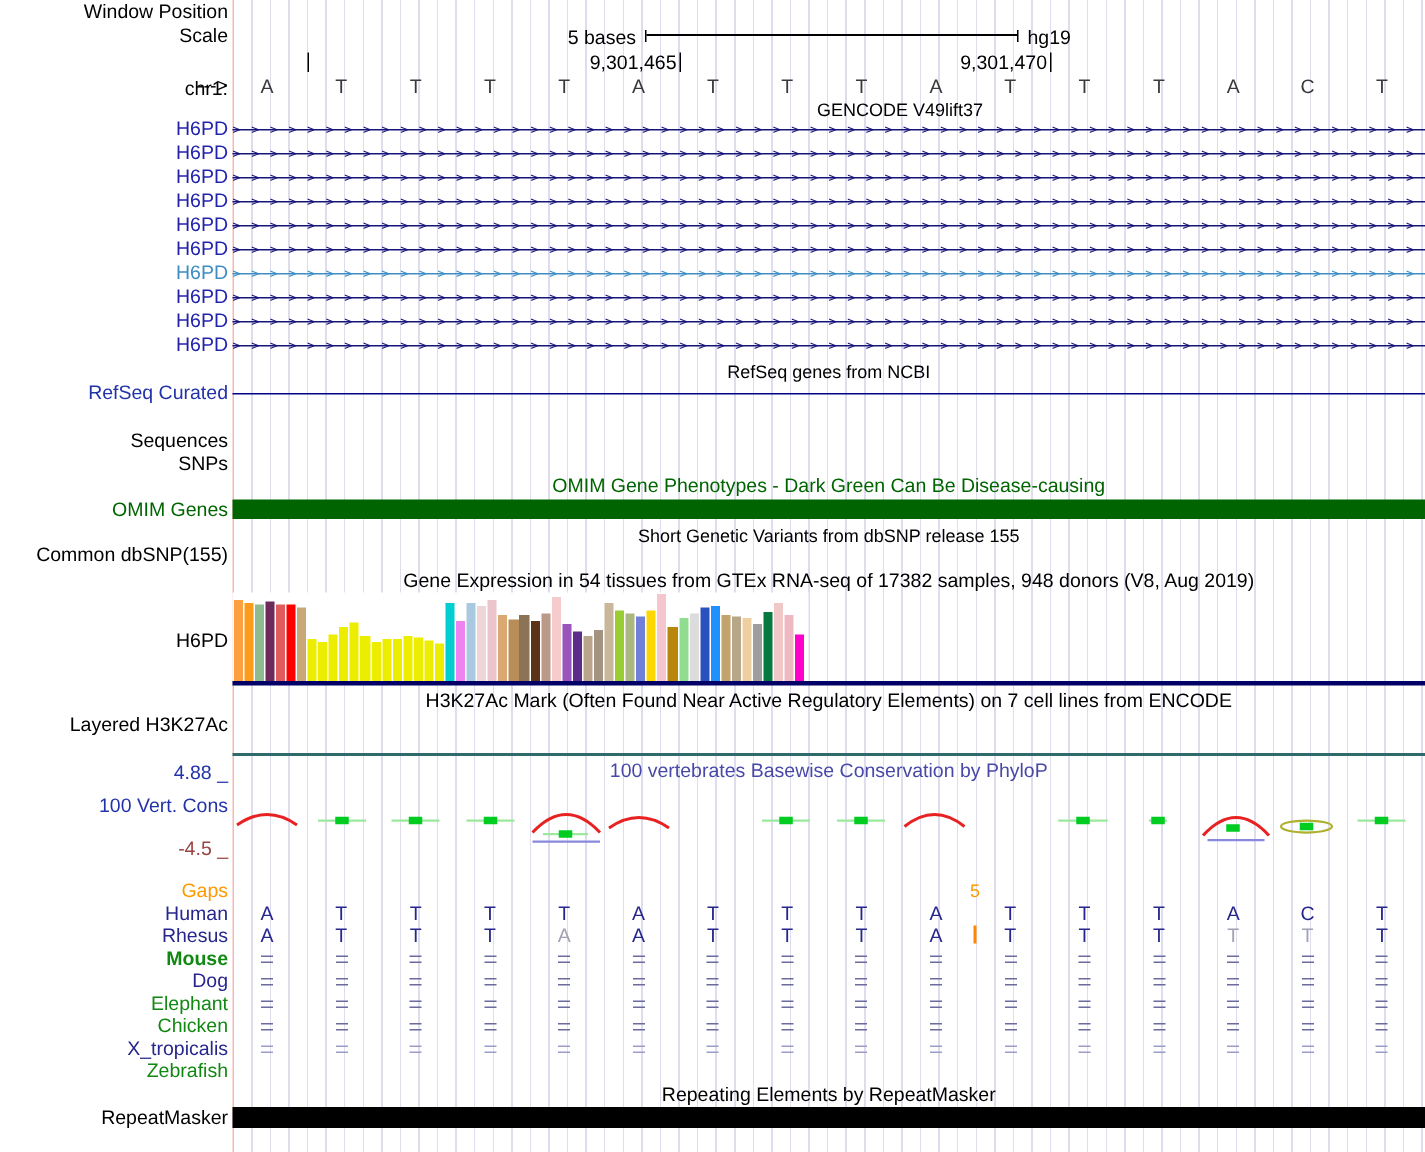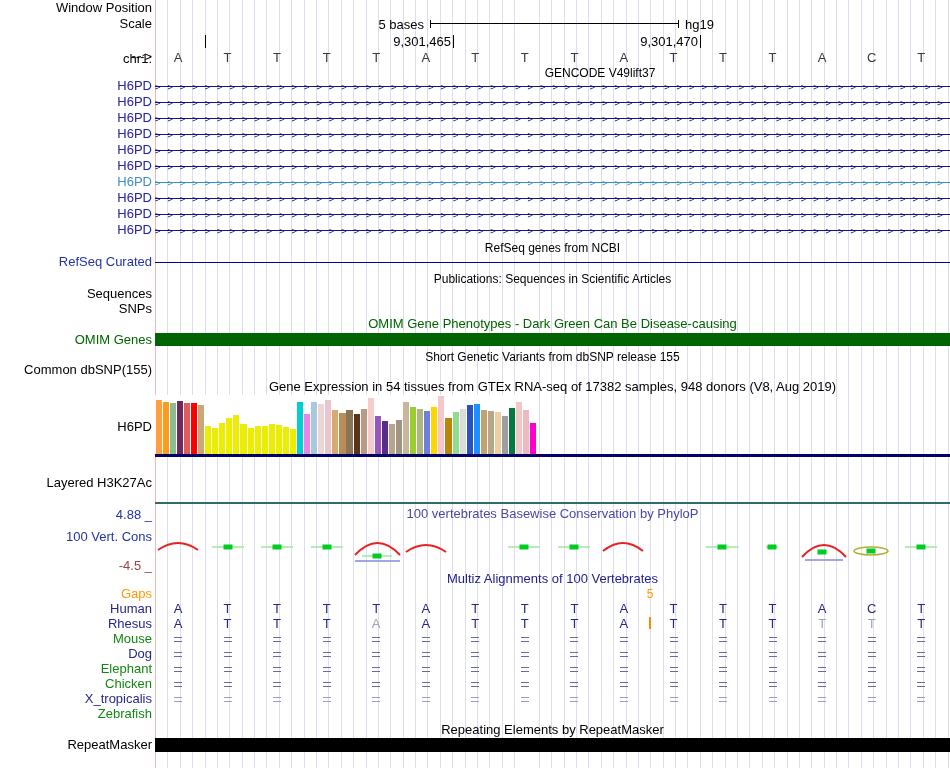--- a/index.html
+++ b/index.html
@@ -51,45 +51,44 @@
   <div class="tick" style="left:700px"></div>
   <div class="abs" style="right:499px; top:34px">9,301,465</div>
   <div class="abs" style="right:252px; top:34px">9,301,470</div>
 
   <div class="abs ttl-sm" style="left:155px; width:890px; text-align:center; top:66px">GENCODE V49lift37</div>
 
   <div class="ttl ttl-sm" style="top:241px">RefSeq genes from NCBI</div>
   <div class="lbl blue" style="top:255px">RefSeq Curated</div>
   <div class="hline" style="top:262px; height:1px; background:#000088"></div>
 
-  <div class="ttl ttl-sm" style="top:272px">Publications: Sequences in Scientific Articles</div>
   <div class="lbl" style="top:287px">Sequences</div>
   <div class="lbl" style="top:302px">SNPs</div>
 
   <div class="ttl green" style="top:317px">OMIM Gene Phenotypes - Dark Green Can Be Disease-causing</div>
   <div class="lbl green" style="top:333px; line-height:13px">OMIM Genes</div>
   <div class="hline" style="top:333px; height:13px; background:#006400"></div>
 
   <div class="ttl ttl-sm" style="top:350px">Short Genetic Variants from dbSNP release 155</div>
   <div class="lbl" style="top:363px">Common dbSNP(155)</div>
 
   <div class="ttl" style="top:380px">Gene Expression in 54 tissues from GTEx RNA-seq of 17382 samples, 948 donors (V8, Aug 2019)</div>
   <div class="abs" style="left:155px; top:395px; width:384px; height:59px; background:#fff"></div>
   <div class="lbl" style="top:420px">H6PD</div>
   <div class="hline" style="top:454px; height:3px; background:#000066"></div>
 
+  <div class="ttl" style="top:460px">H3K27Ac Mark (Often Found Near Active Regulatory Elements) on 7 cell lines from ENCODE</div>
   <div class="lbl" style="top:476px">Layered H3K27Ac</div>
   <div class="hline" style="top:502px; height:2px; background:#2F6B6B"></div>
 
   <div class="abs blue" style="right:798px; top:507px; white-space:nowrap">4.88 _</div>
   <div class="ttl slate" style="top:507px">100 vertebrates Basewise Conservation by PhyloP</div>
   <div class="lbl blue" style="top:530px">100 Vert. Cons</div>
   <div class="abs" style="right:798px; top:558px; color:#994444; white-space:nowrap">-4.5 _</div>
 
-  <div class="ttl" style="top:572px; color:#22228C">Multiz Alignments of 100 Vertebrates</div>
 
   <div class="ttl" style="top:723px">Repeating Elements by RepeatMasker</div>
   <div class="lbl" style="top:738px; line-height:14px">RepeatMasker</div>
   <div class="hline" style="top:738px; height:14px; background:#000"></div>
 
 <span style="position: absolute; left: 178px; top: 50px; transform: translateX(-50%); color: rgb(58, 58, 58);">A</span>
     <span style="position: absolute; left: 227.55px; top: 50px; transform: translateX(-50%); color: rgb(58, 58, 58);">T</span>
     <span style="position: absolute; left: 277.1px; top: 50px; transform: translateX(-50%); color: rgb(58, 58, 58);">T</span>
     <span style="position: absolute; left: 326.65px; top: 50px; transform: translateX(-50%); color: rgb(58, 58, 58);">T</span>
     <span style="position: absolute; left: 376.2px; top: 50px; transform: translateX(-50%); color: rgb(58, 58, 58);">T</span>
@@ -268,21 +267,21 @@
     <span style="position: absolute; left: 524.85px; top: 617px; transform: translateX(-50%); line-height: 14px; color: rgb(38, 38, 140);">T</span>
     <span style="position: absolute; left: 574.4px; top: 617px; transform: translateX(-50%); line-height: 14px; color: rgb(38, 38, 140);">T</span>
     <span style="position: absolute; left: 623.95px; top: 617px; transform: translateX(-50%); line-height: 14px; color: rgb(38, 38, 140);">A</span>
     <span style="position: absolute; left: 673.5px; top: 617px; transform: translateX(-50%); line-height: 14px; color: rgb(38, 38, 140);">T</span>
     <span style="position: absolute; left: 723.05px; top: 617px; transform: translateX(-50%); line-height: 14px; color: rgb(38, 38, 140);">T</span>
     <span style="position: absolute; left: 772.6px; top: 617px; transform: translateX(-50%); line-height: 14px; color: rgb(38, 38, 140);">T</span>
     <span style="position: absolute; left: 822.15px; top: 617px; transform: translateX(-50%); line-height: 14px; color: rgb(162, 162, 180);">T</span>
     <span style="position: absolute; left: 871.7px; top: 617px; transform: translateX(-50%); line-height: 14px; color: rgb(162, 162, 180);">T</span>
     <span style="position: absolute; left: 921.25px; top: 617px; transform: translateX(-50%); line-height: 14px; color: rgb(38, 38, 140);">T</span>
     <div style="position: absolute; left: 649px; top: 617px; width: 2px; height: 12px; background: rgb(255, 136, 0);"></div>
-    <div style="position: absolute; right: 798px; top: 632px; line-height: 14px; color: rgb(17, 136, 17);">Mouse</div>
+    <div style="position: absolute; right: 798px; top: 632px; line-height: 14px; color: rgb(17, 136, 17); font-weight: bold;">Mouse</div>
     <span style="position: absolute; left: 174px; top: 637px; width: 8px; height: 3px; border-top: 1px solid rgb(107, 107, 158); border-bottom: 1px solid rgb(107, 107, 158);"></span>
     <span style="position: absolute; left: 223.55px; top: 637px; width: 8px; height: 3px; border-top: 1px solid rgb(107, 107, 158); border-bottom: 1px solid rgb(107, 107, 158);"></span>
     <span style="position: absolute; left: 273.1px; top: 637px; width: 8px; height: 3px; border-top: 1px solid rgb(107, 107, 158); border-bottom: 1px solid rgb(107, 107, 158);"></span>
     <span style="position: absolute; left: 322.65px; top: 637px; width: 8px; height: 3px; border-top: 1px solid rgb(107, 107, 158); border-bottom: 1px solid rgb(107, 107, 158);"></span>
     <span style="position: absolute; left: 372.2px; top: 637px; width: 8px; height: 3px; border-top: 1px solid rgb(107, 107, 158); border-bottom: 1px solid rgb(107, 107, 158);"></span>
     <span style="position: absolute; left: 421.75px; top: 637px; width: 8px; height: 3px; border-top: 1px solid rgb(107, 107, 158); border-bottom: 1px solid rgb(107, 107, 158);"></span>
     <span style="position: absolute; left: 471.3px; top: 637px; width: 8px; height: 3px; border-top: 1px solid rgb(107, 107, 158); border-bottom: 1px solid rgb(107, 107, 158);"></span>
     <span style="position: absolute; left: 520.85px; top: 637px; width: 8px; height: 3px; border-top: 1px solid rgb(107, 107, 158); border-bottom: 1px solid rgb(107, 107, 158);"></span>
     <span style="position: absolute; left: 570.4px; top: 637px; width: 8px; height: 3px; border-top: 1px solid rgb(107, 107, 158); border-bottom: 1px solid rgb(107, 107, 158);"></span>
     <span style="position: absolute; left: 619.95px; top: 637px; width: 8px; height: 3px; border-top: 1px solid rgb(107, 107, 158); border-bottom: 1px solid rgb(107, 107, 158);"></span>

